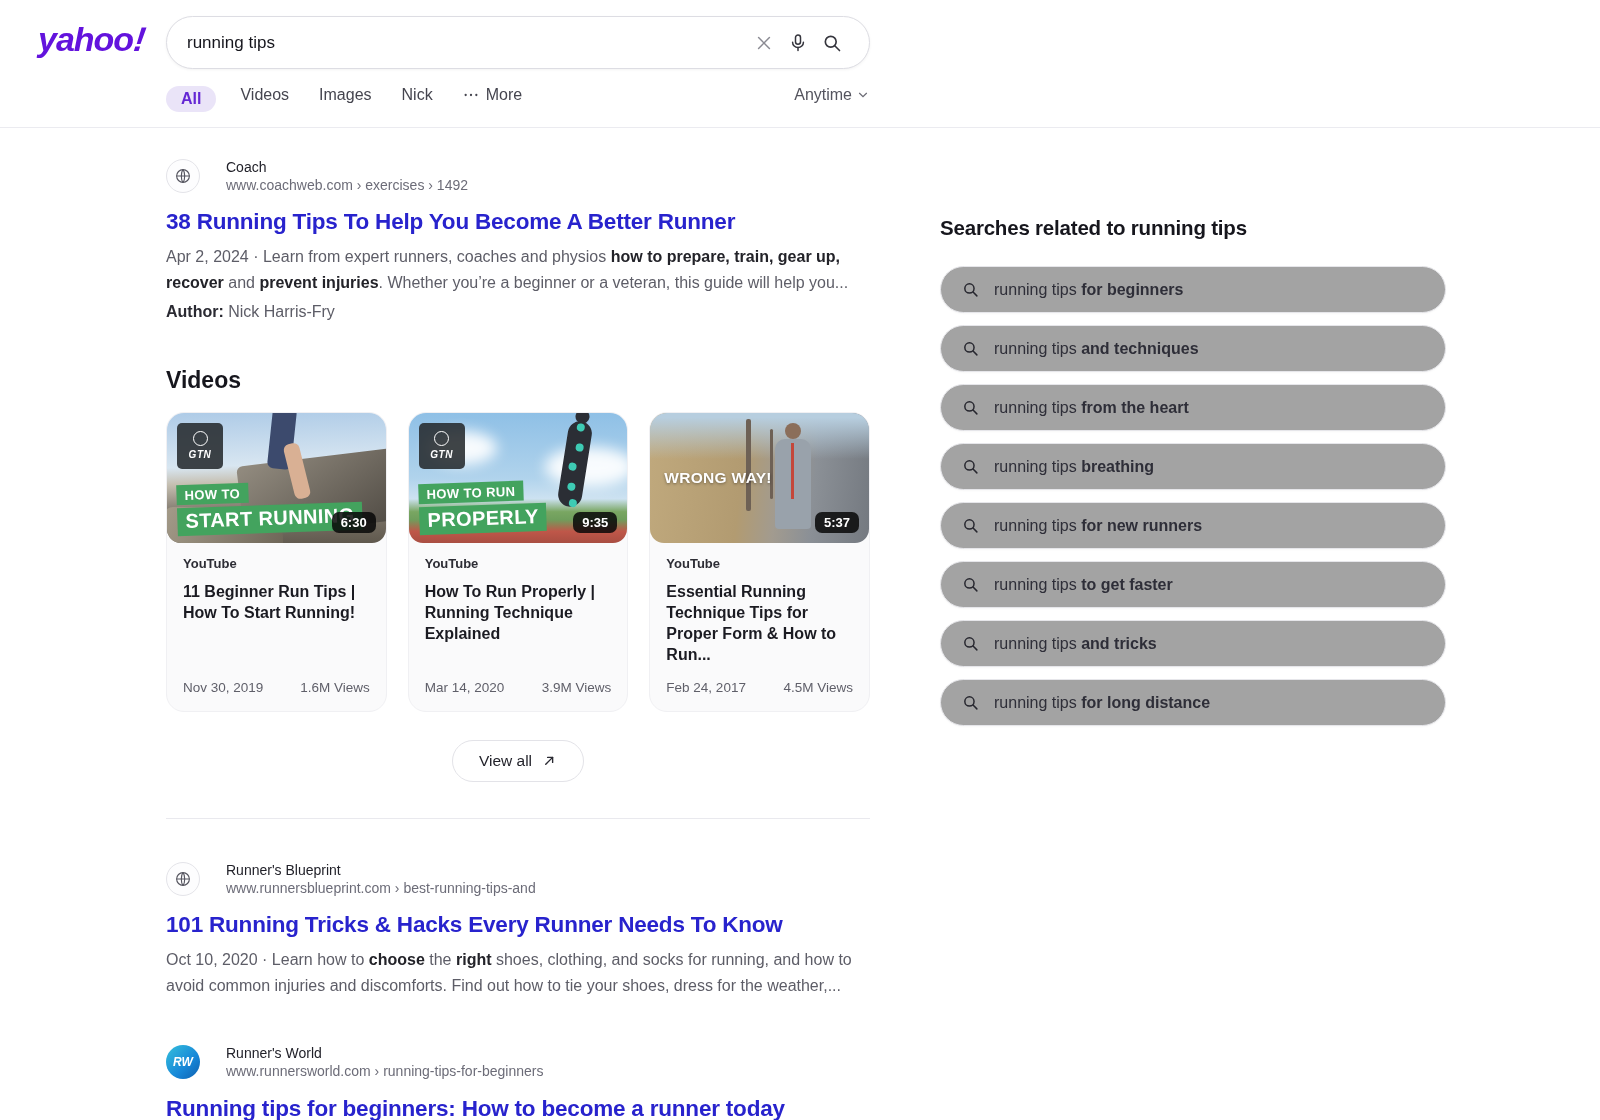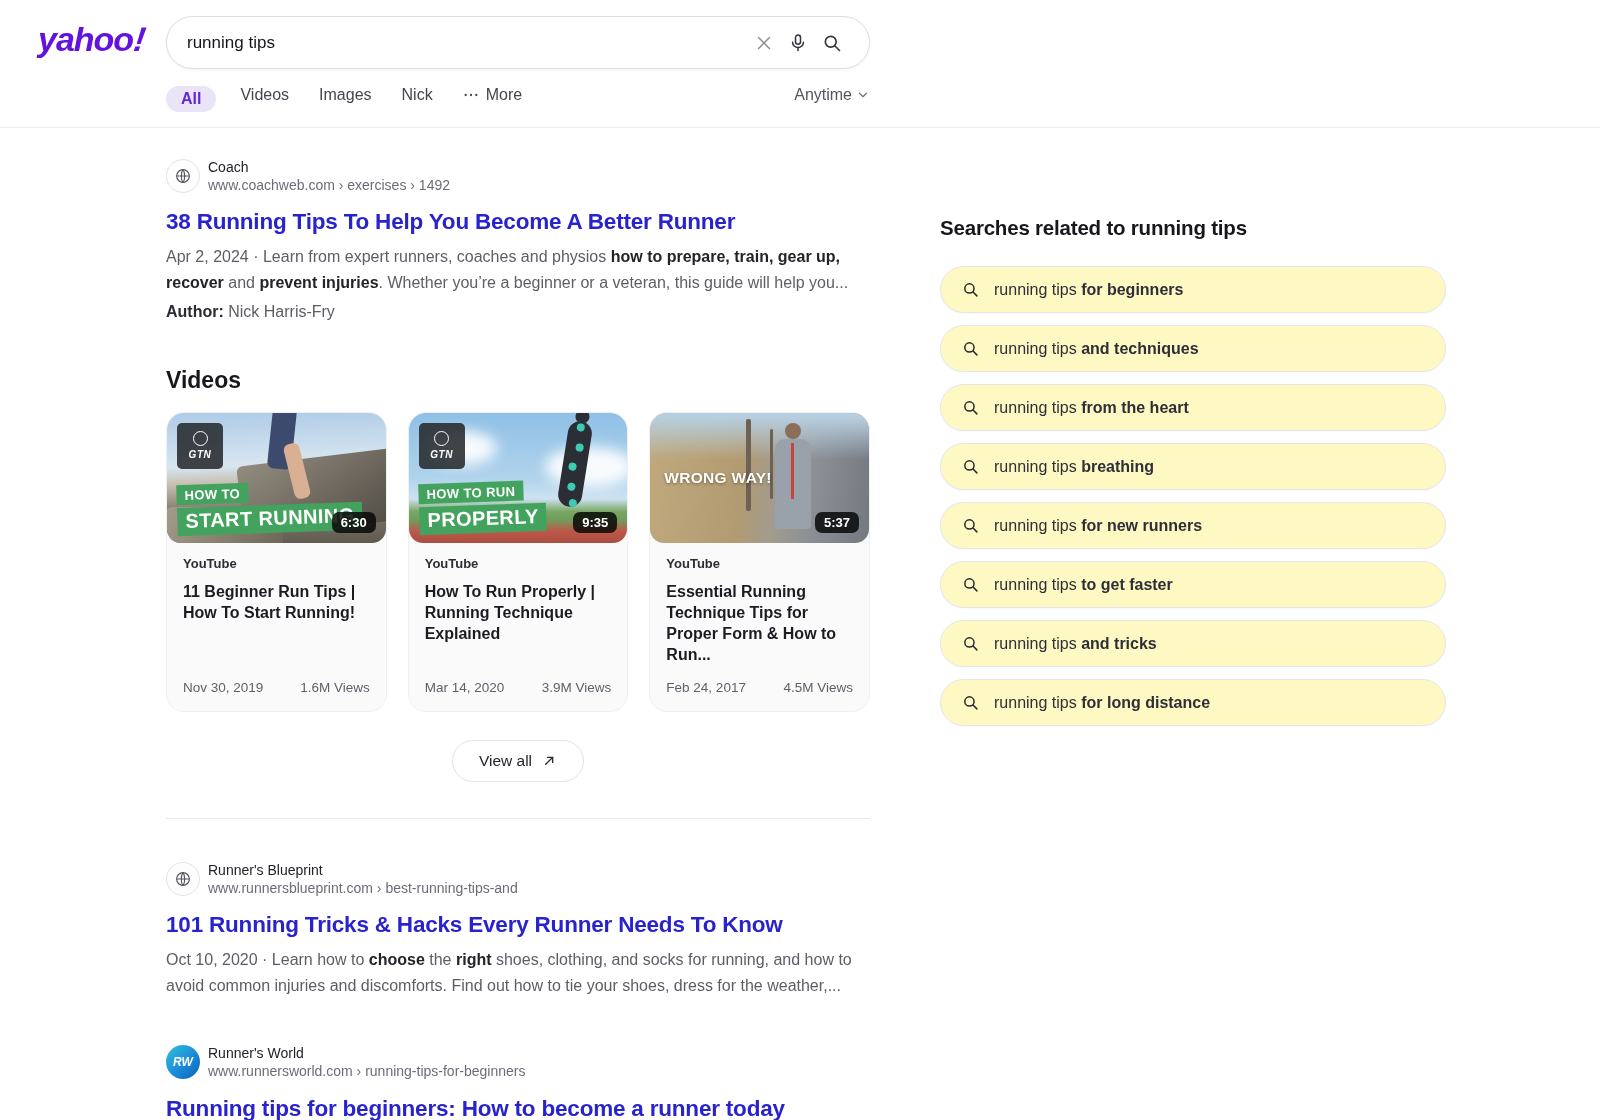--- a/index.html
+++ b/index.html
@@ -30,21 +30,21 @@
   .time-filter { margin-left:auto; font-size:16px; color:#54545e; display:flex; align-items:center;
     gap:4px; cursor:pointer; }
   .time-filter svg { color:#6b6b75; }
 
   
   .content { display:flex; align-items:flex-start; }
   .main-col { margin-left:166px; width:704px; padding-top:30px; }
   .sidebar { margin-left:70px; width:506px; padding-top:88px; }
 
   
-  .result-head { display:flex; align-items:center; gap:8px; }
+  .result-head { display:flex; align-items:center; gap:26px; }
   .avatar { width:34px; height:34px; border-radius:50%; border:1px solid #e4e4e9;
     display:flex; align-items:center; justify-content:center; color:#55555f; background:#fdfdfe;
     flex:none; }
   .avatar.rw { border:none; background:linear-gradient(135deg,#35c0dc 0%,#1787d8 60%,#0f5fae 100%);
     color:#fff; font-size:12px; font-weight:800; font-style:italic; }
   .src-lines { line-height:1.3; }
   .src-name { font-size:14px; color:#22222a; }
   .src-url { font-size:14px; color:#6c6c78; }
   .result-title { display:block; font-size:22.5px; font-weight:600; color:#2823cd;
     margin-top:15px; letter-spacing:-.2px; cursor:pointer; text-decoration:none; }
@@ -118,21 +118,21 @@
   .view-all-btn svg { color:#2a2a32; }
   .section-divider { border:none; border-top:1px solid #e9e9ee; margin-top:36px; }
 
   .result.second { margin-top:42px; }
   .result.third { margin-top:46px; }
 
   
   .related-heading { font-size:20.5px; font-weight:700; color:#16161d; letter-spacing:-.2px; }
   .related-list { margin-top:26px; }
   .related-pill { display:flex; align-items:center; gap:15px; height:47px; padding:0 21px;
-    border:1px solid #e6e6ea; border-radius:24px; background:#fef9c3; margin-bottom:12px;
+    border:1px solid #e6e6ea; border-radius:24px; background:#a3a3a3; margin-bottom:12px;
     box-shadow:0 1px 2px rgba(0,0,0,.03); cursor:pointer; font-size:16px; color:#2e2e38; }
   .related-pill .q-icon { color:#26262e; display:flex; flex:none; }
   .related-pill .q-bold { font-weight:700; }
 </style>
 </head>
 <body>
 
 <div class="page">
 
   <header class="header">

